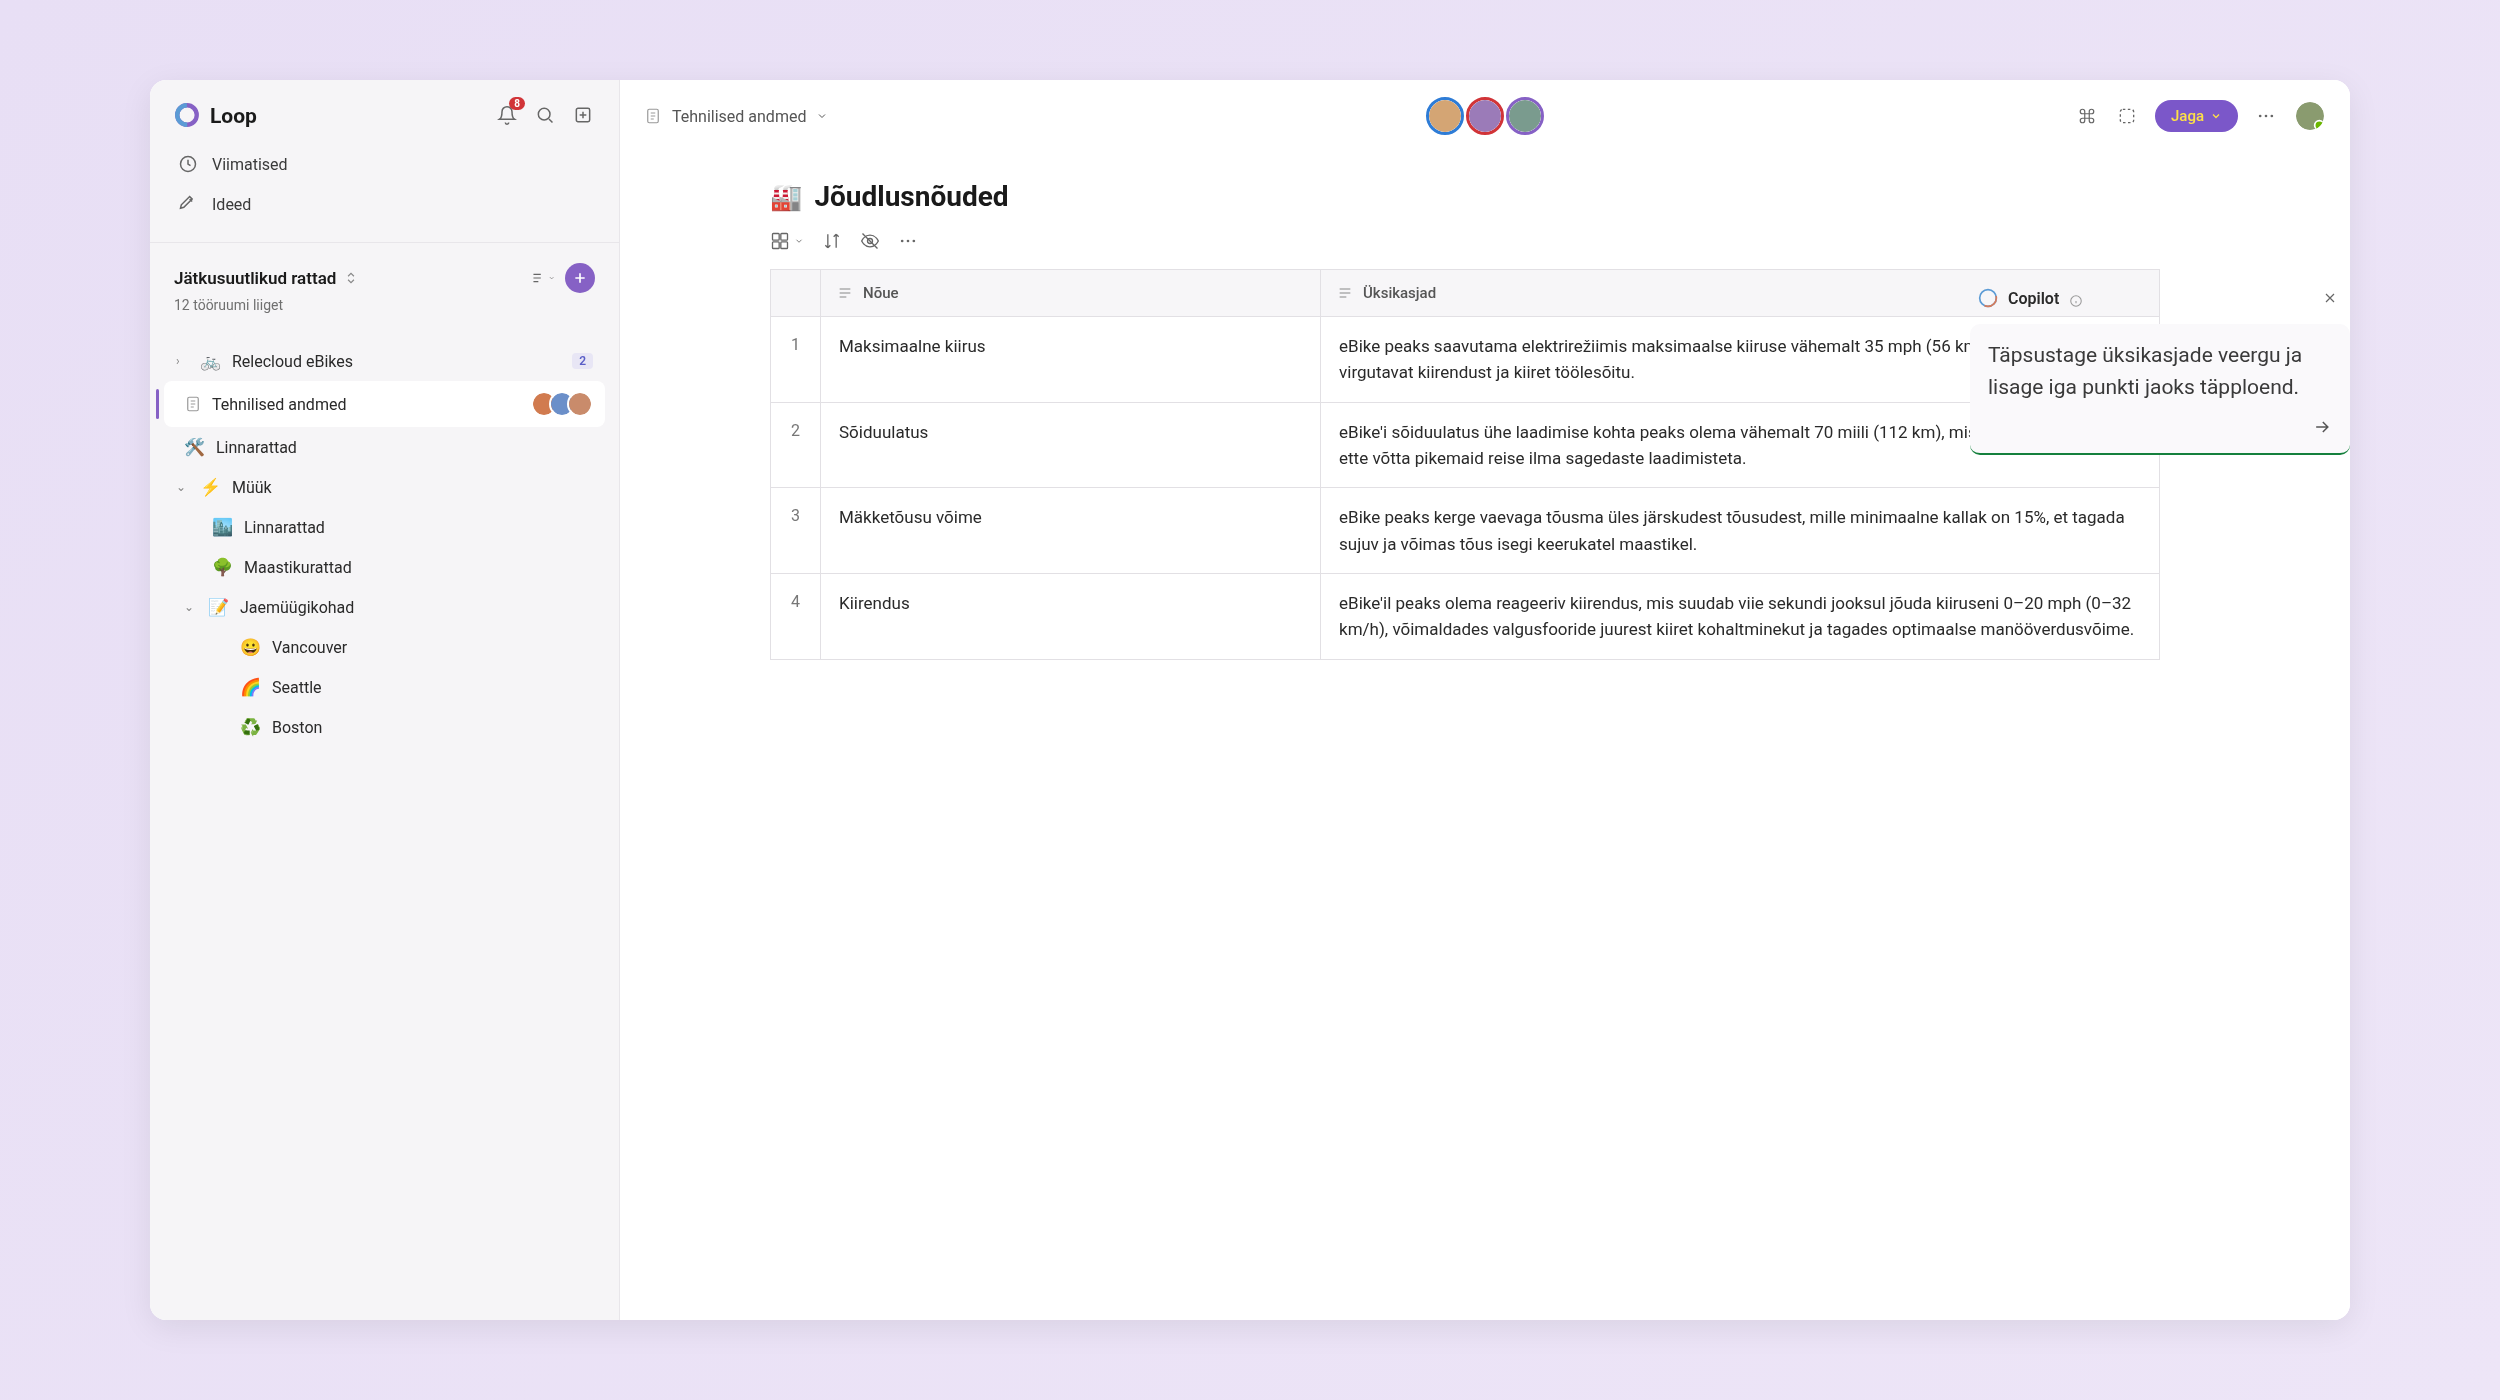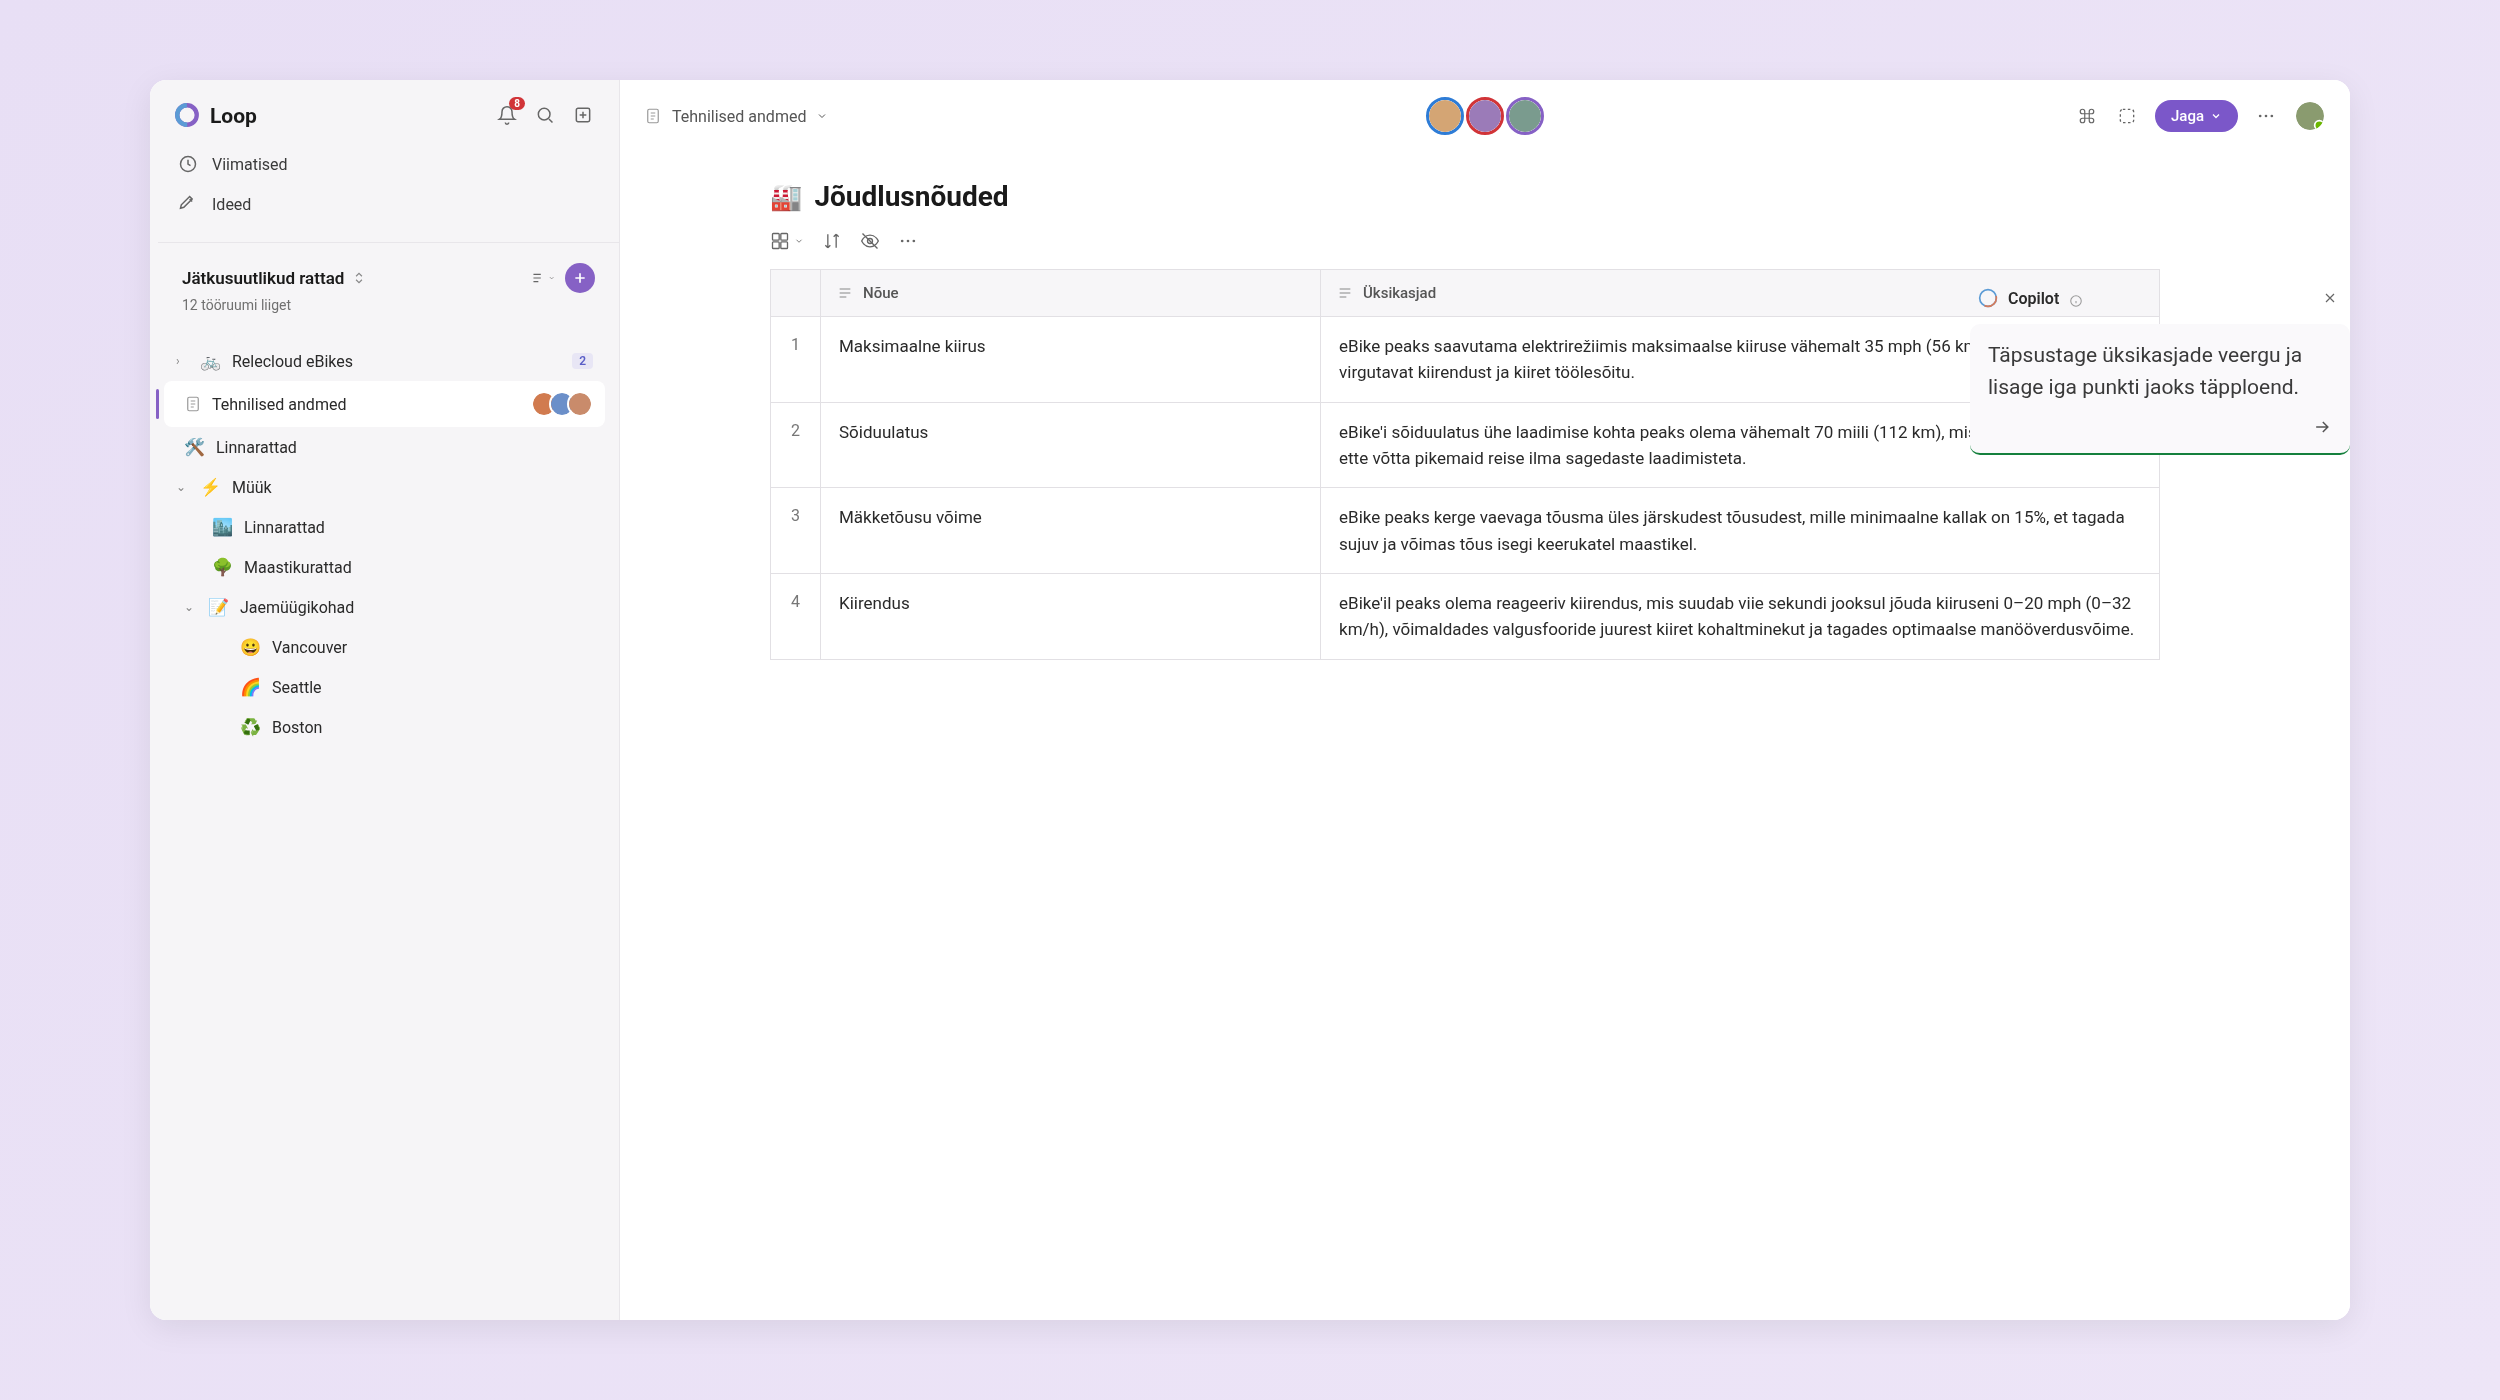--- a/index.html
+++ b/index.html
@@ -9,21 +9,21 @@
 .sidebar-header { padding: 22px 24px 16px; display: flex; align-items: center; justify-content: space-between; }
 .logo-group { display: flex; align-items: flex-end; gap: 10px; }
 .logo-icon { width: 26px; height: 26px; }
 .logo-text { font-size: 21px; font-weight: 700; color: #1a1a1a; }
 .header-actions { display: flex; align-items: center; gap: 14px; }
 .icon-btn { width: 24px; height: 24px; display: flex; align-items: center; justify-content: center; cursor: pointer; color: #666; position: relative; }
 .badge { position: absolute; top: -6px; right: -6px; background: #d13438; color: #fff; font-size: 10px; font-weight: 700; border-radius: 10px; padding: 1px 5px; min-width: 16px; text-align: center; }
 .sidebar-nav { padding: 0 14px 18px; }
 .nav-item { display: flex; align-items: center; gap: 14px; padding: 10px 14px; color: #3a3a3a; font-size: 16px; cursor: pointer; border-radius: 6px; }
 .nav-icon { width: 20px; height: 20px; color: #666; }
-.workspace-section { padding: 20px 24px 12px; border-top: 1px solid #e8e6ea; margin-left: 8px; }
+.workspace-section { padding: 20px 24px 12px; border-top: 1px solid #e8e6ea; }
 .workspace-header { display: flex; align-items: center; justify-content: space-between; margin-bottom: 4px; }
 .workspace-title-group { display: flex; align-items: center; gap: 8px; }
 .workspace-title { font-size: 17px; font-weight: 600; color: #1a1a1a; }
 .workspace-actions { display: flex; align-items: center; gap: 10px; }
 .add-btn { width: 30px; height: 30px; border-radius: 50%; background: #8661c5; color: #fff; display: flex; align-items: center; justify-content: center; cursor: pointer; font-size: 20px; }
 .workspace-subtitle { font-size: 14px; color: #707070; }
 .tree { padding: 16px 14px 0; }
 .tree-item { display: flex; align-items: center; gap: 10px; padding: 10px 12px; font-size: 16px; color: #2a2a2a; cursor: pointer; border-radius: 6px; position: relative; }
 .tree-item.active { background: #fff; border-radius: 8px; }
 .tree-item.active::before { content: ''; position: absolute; left: -8px; top: 8px; bottom: 8px; width: 3px; background: #8661c5; border-radius: 2px; }
@@ -37,21 +37,21 @@
 .tree-indent-1 { padding-left: 20px; }
 .tree-indent-2 { padding-left: 48px; }
 .tree-indent-3 { padding-left: 76px; }
 .page-icon { width: 18px; height: 18px; color: #999; }
 .main { flex: 1; display: flex; flex-direction: column; background: #fff; }
 .topbar { height: 72px; display: flex; align-items: center; justify-content: space-between; padding: 0 24px; }
 .breadcrumb-group { display: flex; align-items: center; gap: 10px; color: #555; font-size: 16px; }
 .presence-group { display: flex; gap: 2px; position: absolute; left: 50%; transform: translateX(-50%); }
 .presence-avatar { width: 38px; height: 38px; border-radius: 50%; border: 3px solid; }
 .topbar-right { display: flex; align-items: center; gap: 16px; }
-.share-btn { background: #7b57c9; color: #ffffff; padding: 7px 16px; border-radius: 16px; font-size: 15px; font-weight: 500; display: flex; align-items: center; gap: 6px; cursor: pointer; }
+.share-btn { background: #7b57c9; color: #fde047; padding: 7px 16px; border-radius: 16px; font-size: 15px; font-weight: 500; display: flex; align-items: center; gap: 6px; cursor: pointer; }
 .content { flex: 1; overflow-y: auto; padding: 0 190px 40px 150px; position: relative; }
 .bullet-list { margin-left: 36px; color: #2a2a2a; font-size: 17px; line-height: 1.7; }
 .bullet-list li { list-style: disc; margin-left: 20px; }
 .section-heading { display: flex; align-items: center; gap: 12px; margin-top: 28px; font-size: 28px; font-weight: 700; color: #1a1a1a; }
 .section-emoji { font-size: 26px; }
 .table-toolbar { display: flex; align-items: center; gap: 18px; margin-top: 18px; color: #666; }
 .toolbar-icon { width: 20px; height: 20px; cursor: pointer; }
 .data-table { width: 100%; margin-top: 18px; border-collapse: collapse; border: 1px solid #e2e0e4; }
 .data-table th { background: #f7f6f8; padding: 14px 16px; text-align: left; font-size: 15px; font-weight: 500; color: #555; border: 1px solid #e2e0e4; }
 .data-table th .th-inner { display: flex; align-items: center; gap: 10px; }

